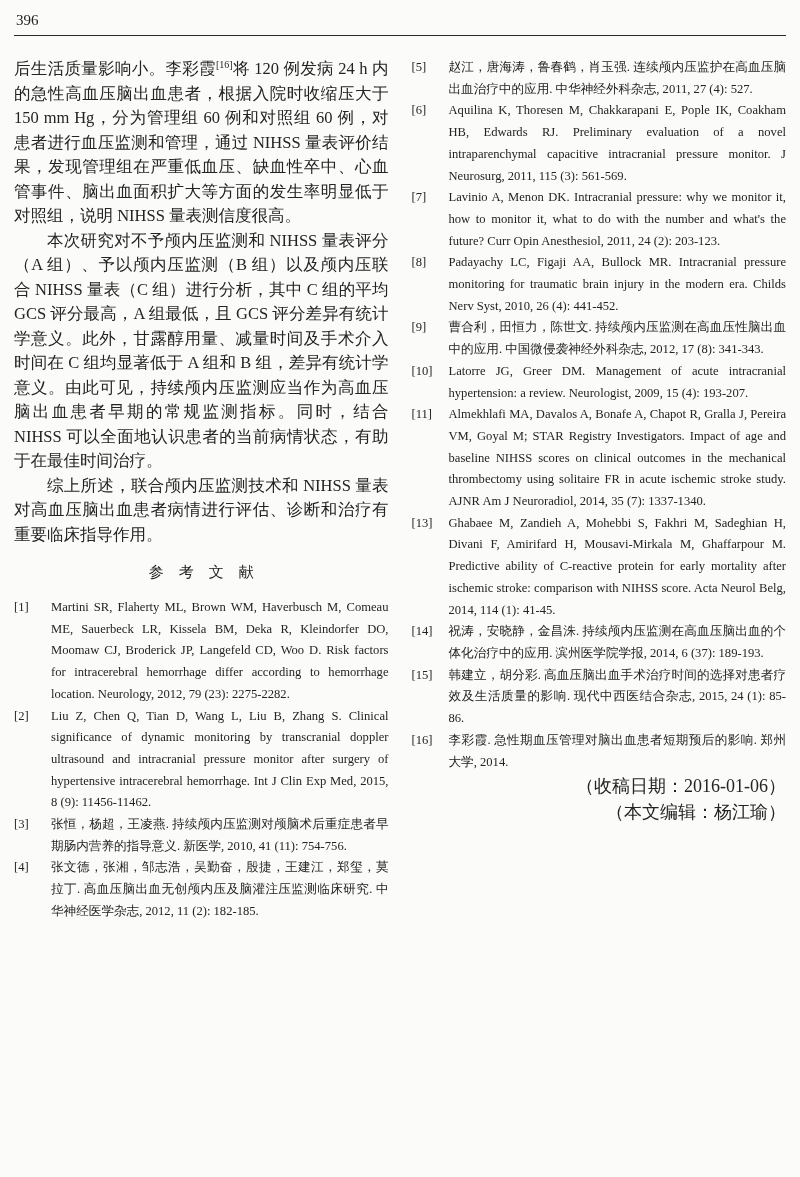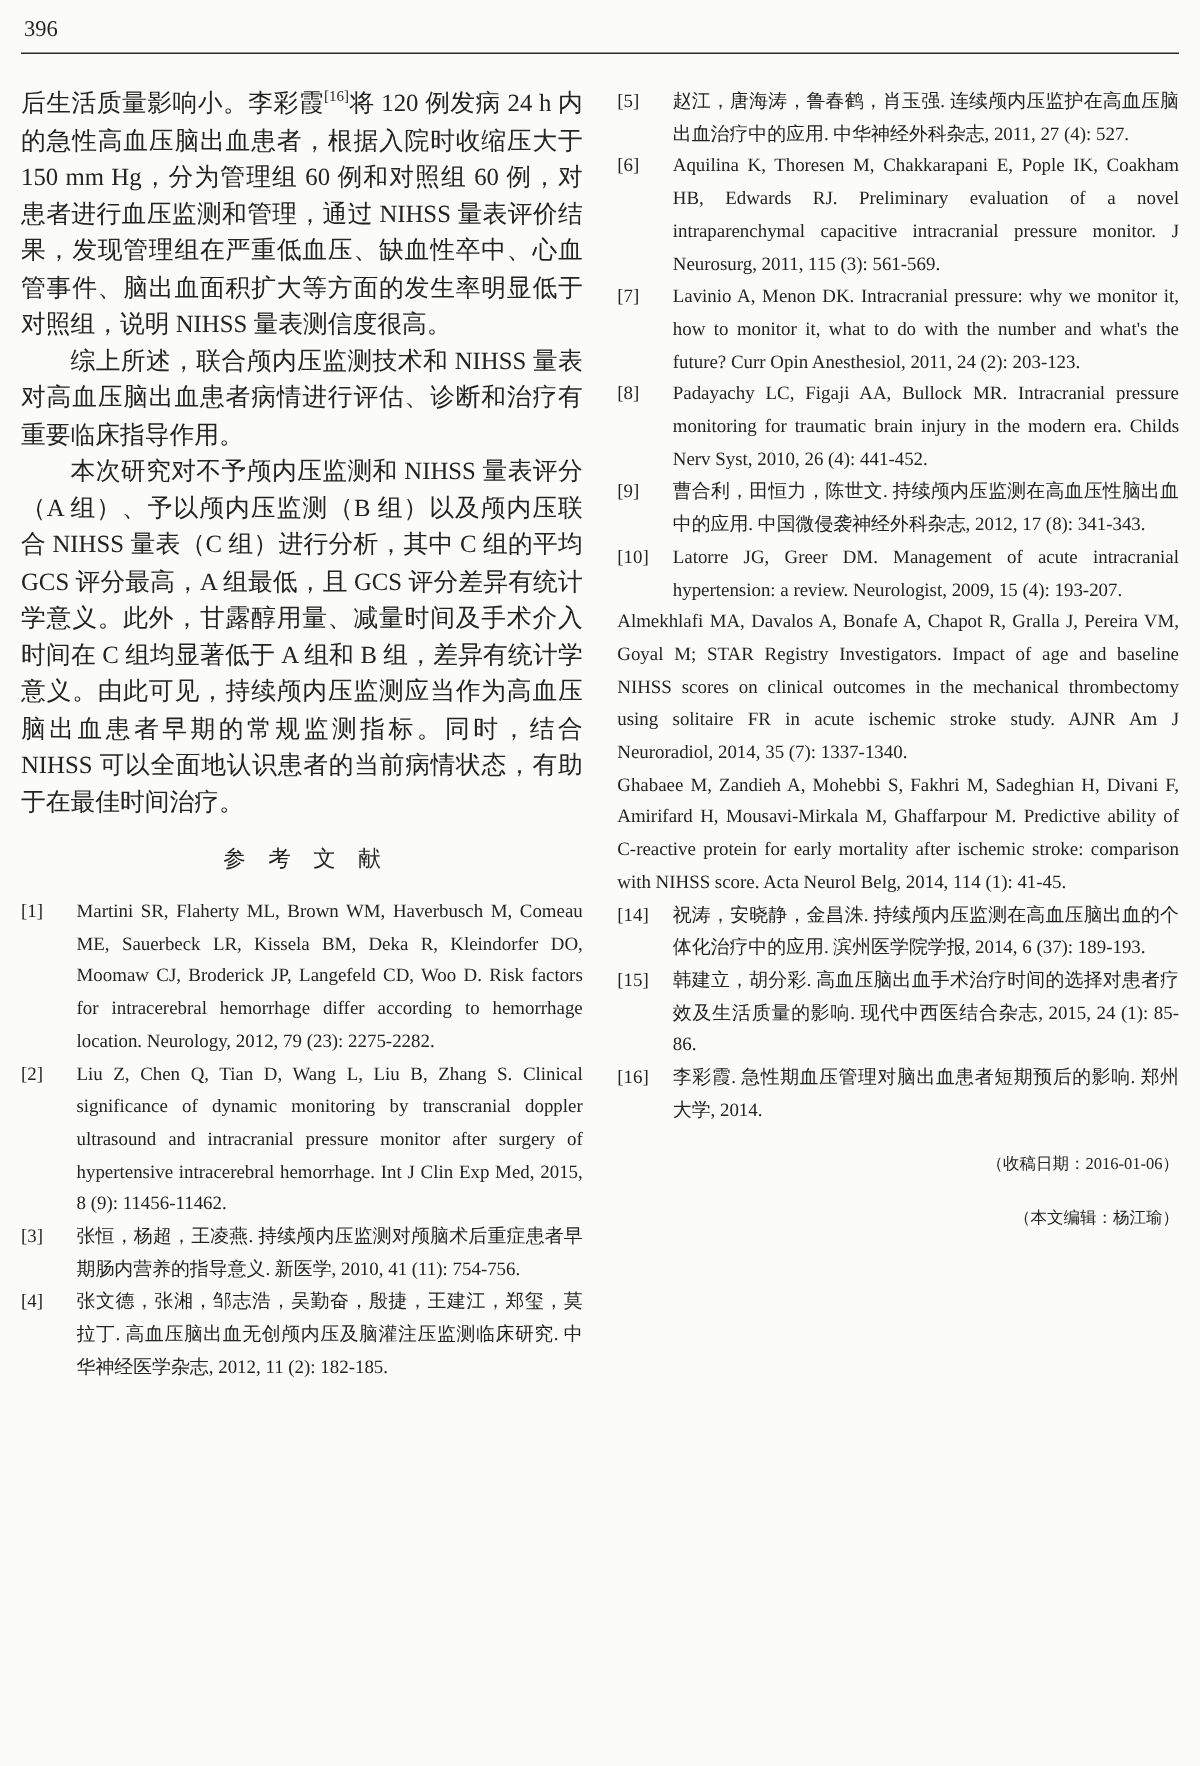--- a/index.html
+++ b/index.html
@@ -52,42 +52,42 @@
     margin: 16px 0 15px 0;
   }
   .ref {
     display: flex;
     font-size: 12.6px;
     line-height: 21.7px;
   }
   .ref-label { flex: 0 0 37px; }
   .ref-text { flex: 1; text-align: justify; }
   .footer-line {
-    font-size: 11px;
+    font-size: 18px;
     line-height: 24.5px;
     text-align: right;
-    margin-top: 12px;
+    margin-top: 1px;
   }
 </style>
 </head>
 <body>
 
 <div class="page">
 
   <div class="header">
     <span>396</span>
   </div>
   <div class="rule"></div>
 
   <div class="columns">
 
     <section class="col">
       <p class="body-p"><span>后生活质量影响小。李彩霞</span><sup class="citation-sup">[16]</sup><span>将 120 例发病 24 h 内的急性高血压脑出血患者，根据入院时收缩压大于 150 mm Hg，分为管理组 60 例和对照组 60 例，对患者进行血压监测和管理，通过 NIHSS 量表评价结果，发现管理组在严重低血压、缺血性卒中、心血管事件、脑出血面积扩大等方面的发生率明显低于对照组，说明 NIHSS 量表测信度很高。</span></p>
+      <p class="body-p indent">本次研究对不予颅内压监测和 NIHSS 量表评分（A 组）、予以颅内压监测（B 组）以及颅内压联合 NIHSS 量表（C 组）进行分析，其中 C 组的平均 GCS 评分最高，A 组最低，且 GCS 评分差异有统计学意义。此外，甘露醇用量、减量时间及手术介入时间在 C 组均显著低于 A 组和 B 组，差异有统计学意义。由此可见，持续颅内压监测应当作为高血压脑出血患者早期的常规监测指标。同时，结合 NIHSS 可以全面地认识患者的当前病情状态，有助于在最佳时间治疗。</p>
       <p class="body-p indent">综上所述，联合颅内压监测技术和 NIHSS 量表对高血压脑出血患者病情进行评估、诊断和治疗有重要临床指导作用。</p>
-      <p class="body-p indent">本次研究对不予颅内压监测和 NIHSS 量表评分（A 组）、予以颅内压监测（B 组）以及颅内压联合 NIHSS 量表（C 组）进行分析，其中 C 组的平均 GCS 评分最高，A 组最低，且 GCS 评分差异有统计学意义。此外，甘露醇用量、减量时间及手术介入时间在 C 组均显著低于 A 组和 B 组，差异有统计学意义。由此可见，持续颅内压监测应当作为高血压脑出血患者早期的常规监测指标。同时，结合 NIHSS 可以全面地认识患者的当前病情状态，有助于在最佳时间治疗。</p>
 
       <h3 class="ref-heading">参　考　文　献</h3>
 
       <div class="ref">
         <span class="ref-label">[1]</span>
         <span class="ref-text">Martini SR, Flaherty ML, Brown WM, Haverbusch M, Comeau ME, Sauerbeck LR, Kissela BM, Deka R, Kleindorfer DO, Moomaw CJ, Broderick JP, Langefeld CD, Woo D. Risk factors for intracerebral hemorrhage differ according to hemorrhage location. Neurology, 2012, 79 (23): 2275-2282.</span>
       </div>
       <div class="ref">
         <span class="ref-label">[2]</span>
         <span class="ref-text">Liu Z, Chen Q, Tian D, Wang L, Liu B, Zhang S. Clinical significance of dynamic monitoring by transcranial doppler ultrasound and intracranial pressure monitor after surgery of hypertensive intracerebral hemorrhage. Int J Clin Exp Med, 2015, 8 (9): 11456-11462.</span>
@@ -121,23 +121,25 @@
       </div>
       <div class="ref">
         <span class="ref-label">[9]</span>
         <span class="ref-text">曹合利，田恒力，陈世文. 持续颅内压监测在高血压性脑出血中的应用. 中国微侵袭神经外科杂志, 2012, 17 (8): 341-343.</span>
       </div>
       <div class="ref">
         <span class="ref-label">[10]</span>
         <span class="ref-text">Latorre JG, Greer DM. Management of acute intracranial hypertension: a review. Neurologist, 2009, 15 (4): 193-207.</span>
       </div>
       <div class="ref">
+        <span class="ref-label">[11]</span>
         <span class="ref-text">Almekhlafi MA, Davalos A, Bonafe A, Chapot R, Gralla J, Pereira VM, Goyal M; STAR Registry Investigators. Impact of age and baseline NIHSS scores on clinical outcomes in the mechanical thrombectomy using solitaire FR in acute ischemic stroke study. AJNR Am J Neuroradiol, 2014, 35 (7): 1337-1340.</span>
       </div>
       <div class="ref">
+        <span class="ref-label">[13]</span>
         <span class="ref-text">Ghabaee M, Zandieh A, Mohebbi S, Fakhri M, Sadeghian H, Divani F, Amirifard H, Mousavi-Mirkala M, Ghaffarpour M. Predictive ability of C-reactive protein for early mortality after ischemic stroke: comparison with NIHSS score. Acta Neurol Belg, 2014, 114 (1): 41-45.</span>
       </div>
       <div class="ref">
         <span class="ref-label">[14]</span>
         <span class="ref-text">祝涛，安晓静，金昌洙. 持续颅内压监测在高血压脑出血的个体化治疗中的应用. 滨州医学院学报, 2014, 6 (37): 189-193.</span>
       </div>
       <div class="ref">
         <span class="ref-label">[15]</span>
         <span class="ref-text">韩建立，胡分彩. 高血压脑出血手术治疗时间的选择对患者疗效及生活质量的影响. 现代中西医结合杂志, 2015, 24 (1): 85-86.</span>
       </div>

